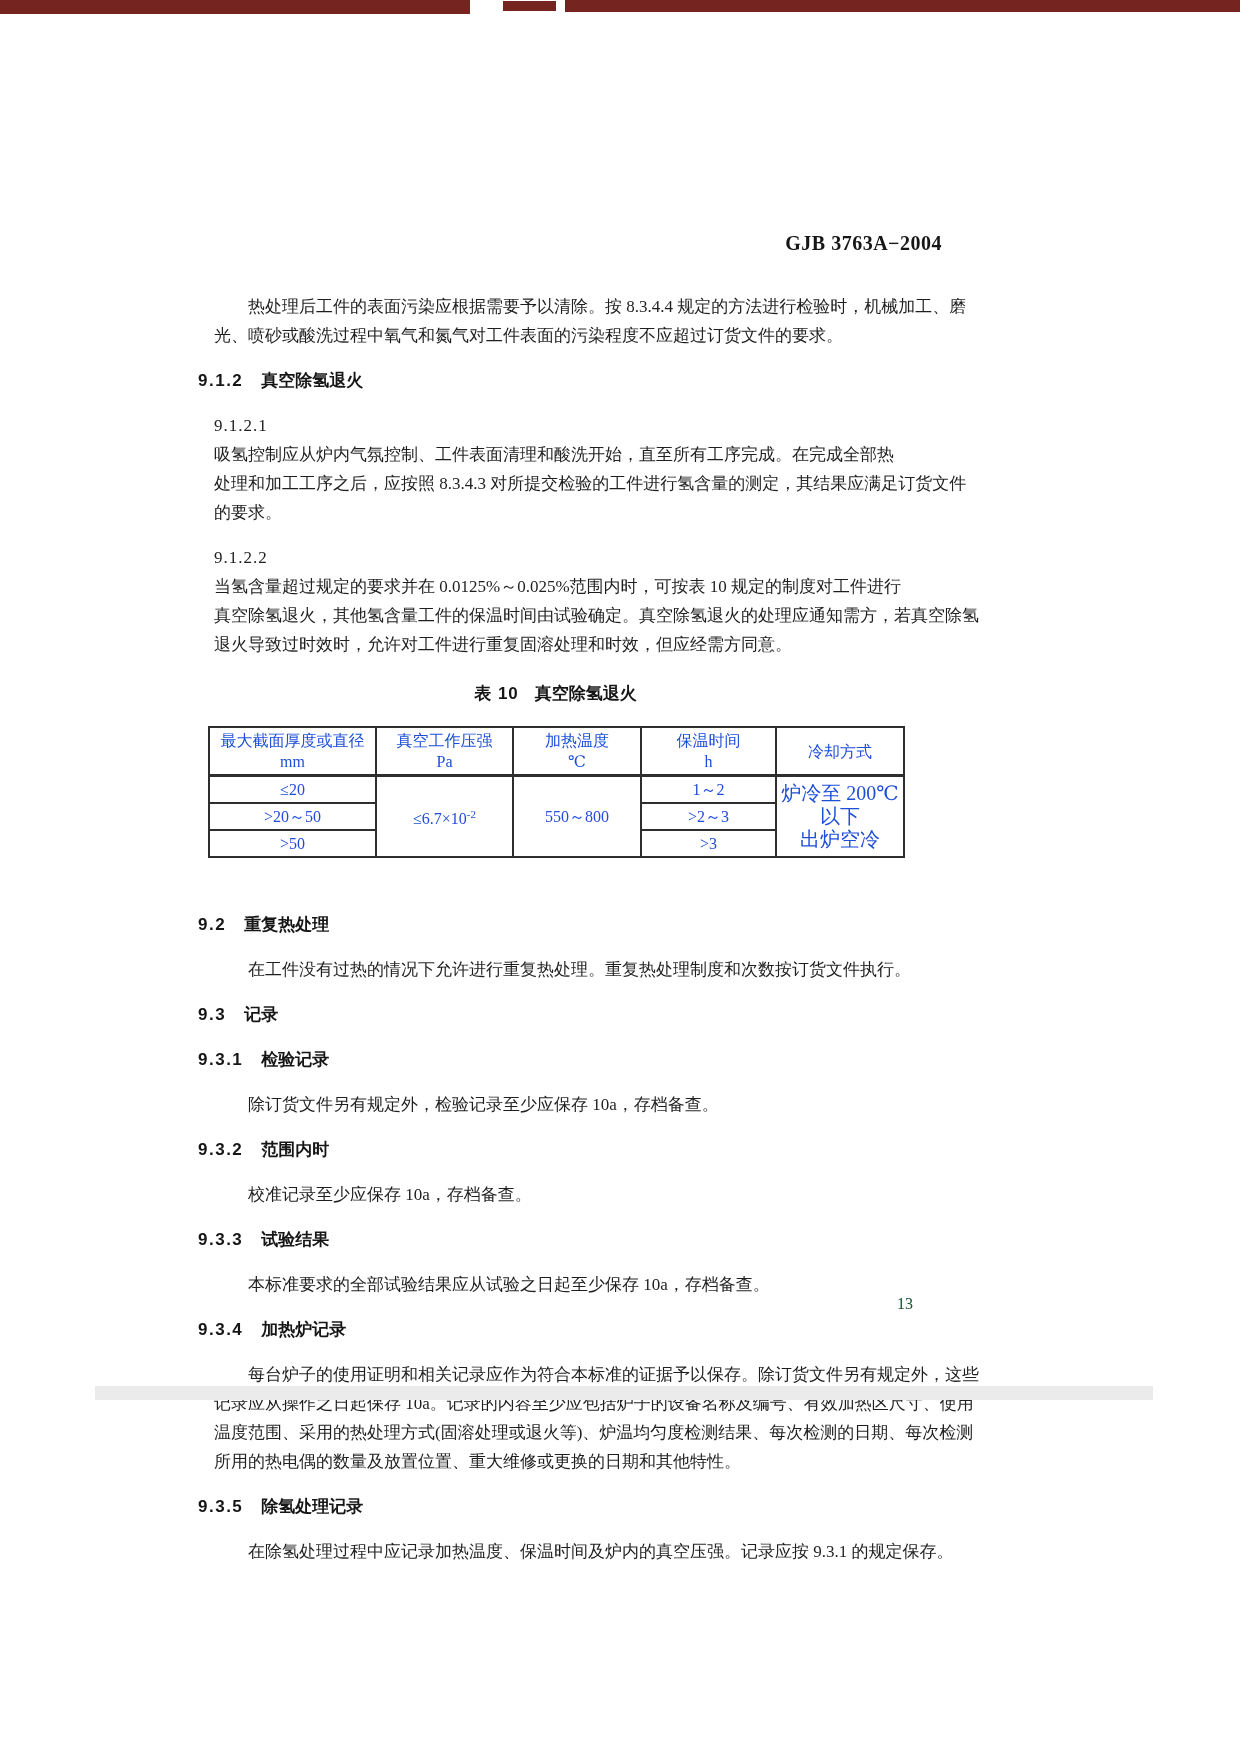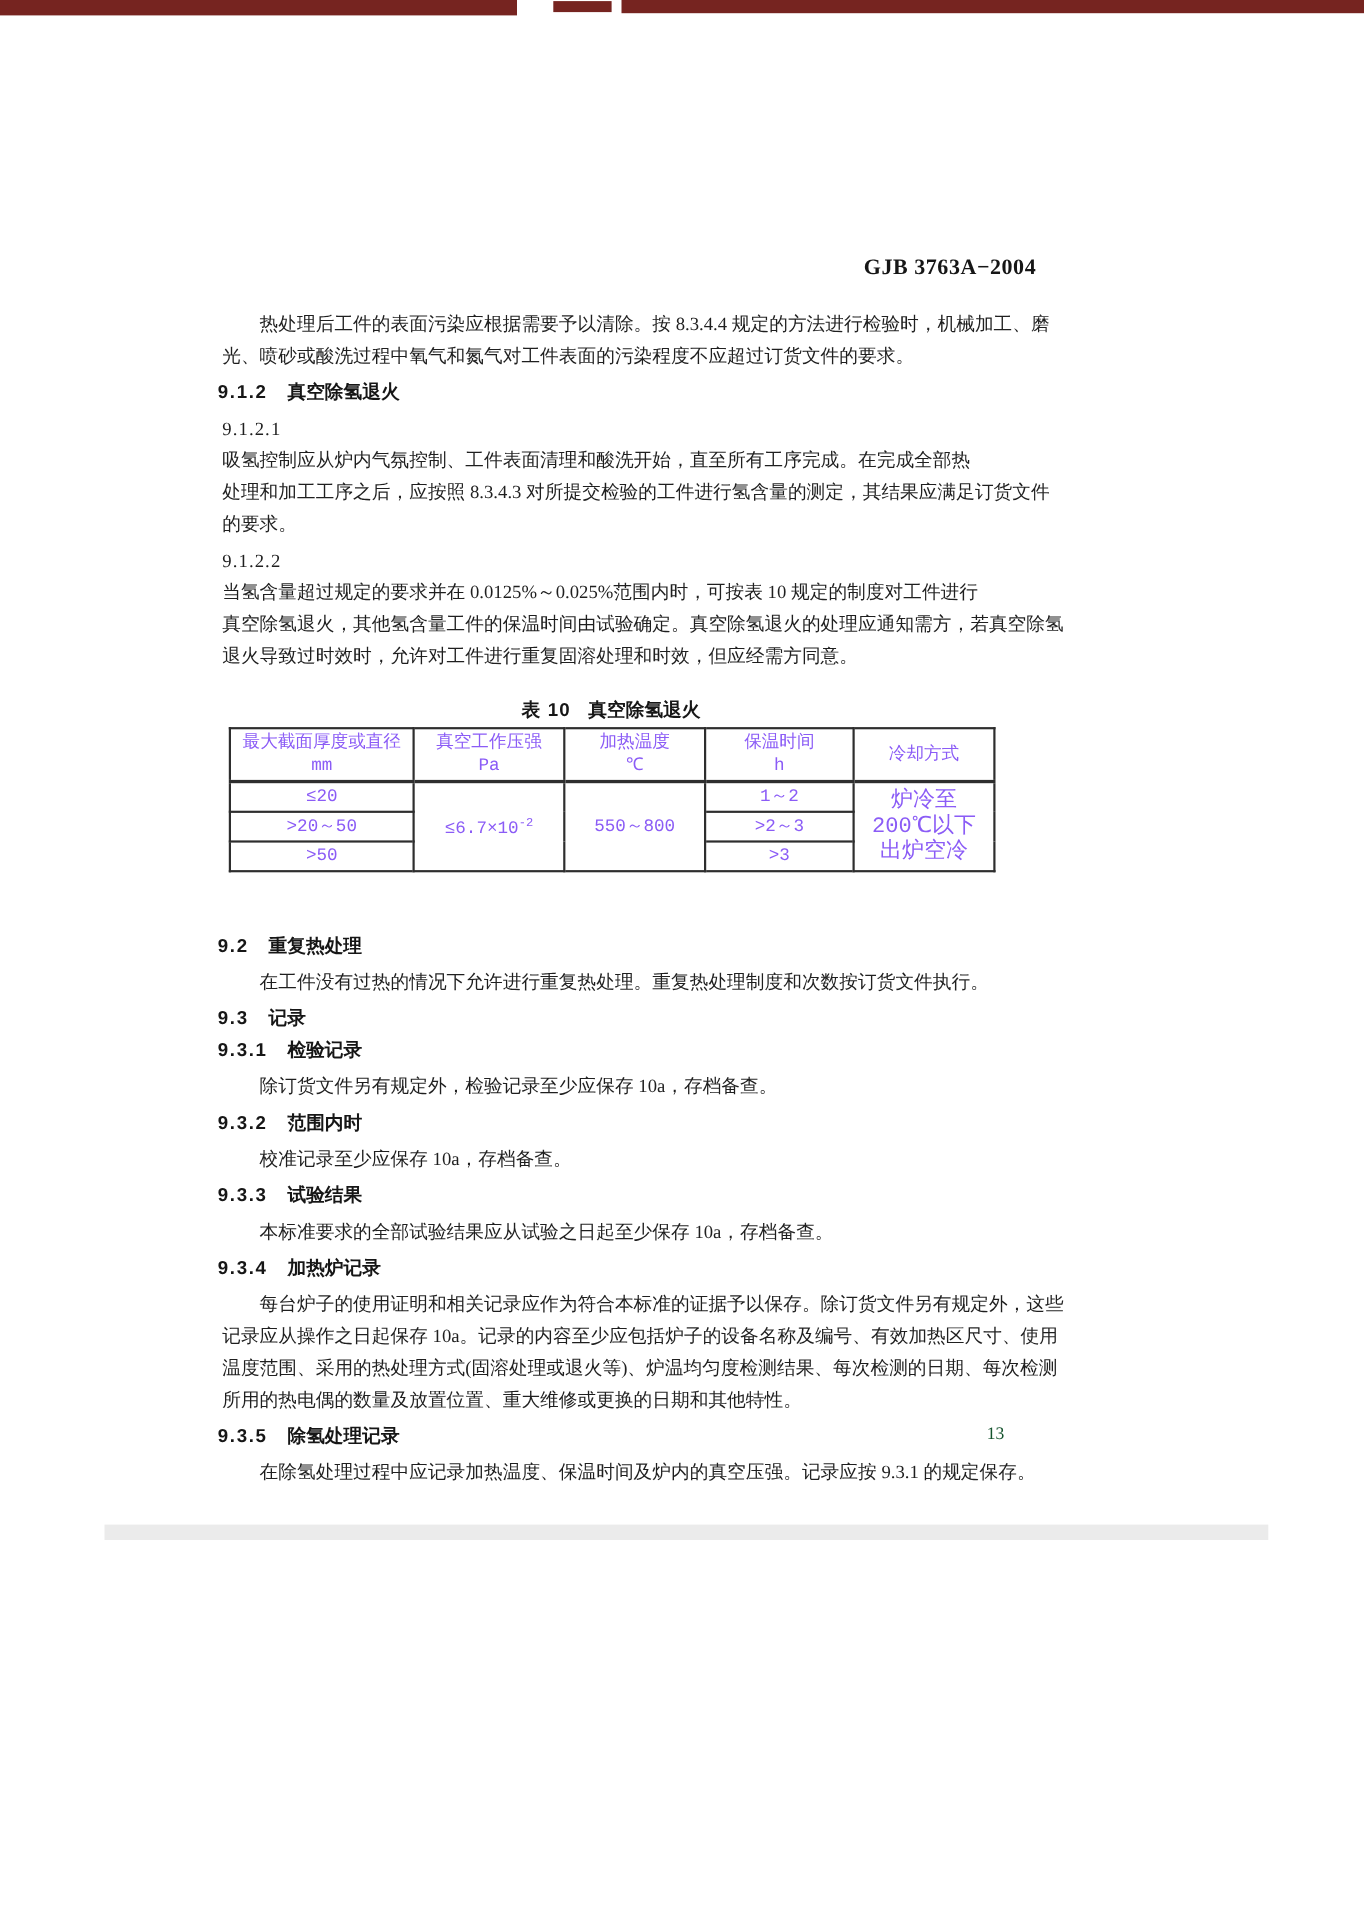--- a/index.html
+++ b/index.html
@@ -29,57 +29,57 @@
     letter-spacing: 0.5px;
     color: #161616;
   }
 
   .content {
     position: absolute;
     left: 198px; top: 276px; width: 752px;
     font-size: 17px;
     line-height: 29px;
   }
-  .para { margin: 4px; }
+  .para { margin: 16px; }
   .para .pre { white-space: pre; }
   .indent { text-indent: 34px; }
   .clause-num { letter-spacing: 1px; margin-right: 14px; text-align: right; }
 
   .heading {
     font-family: "Liberation Sans", "DejaVu Sans", sans-serif;
     font-weight: 700;
     font-size: 17px;
     line-height: 29px;
     color: #161616;
+    margin-top: 16px;
   }
   .heading .sec-num { letter-spacing: 1.5px; margin-right: 18px; }
   .h-92 { margin-top: 52px; }
 
   .table-caption {
     margin-top: 20px;
     margin-left: 10px;
     width: 695px;
     text-align: center;
     font-family: "Liberation Sans", "DejaVu Sans", sans-serif;
     font-weight: 700;
     font-size: 17px;
     line-height: 29px;
     color: #161616;
   }
   .table-caption .cap-label { margin-right: 16px; letter-spacing: 1px; }
 
   table.vac-table {
-    margin-top: 1px;
+    margin-top: 18px;
     margin-left: 10px;
     border-collapse: collapse;
     table-layout: fixed;
     width: 695px;
     font-size: 16px;
-    color: #8b5cf6;
-    font-family: Liberation Mono, monospace;
+    color: #1d4ed8;
   }
   table.vac-table th, table.vac-table td {
     border: 2px solid #2e2e2e;
     text-align: center;
     vertical-align: middle;
     padding: 0;
     font-weight: 400;
   }
   table.vac-table th { height: 46px; line-height: 21px; border-bottom-width: 3px; }
   table.vac-table td { height: 25px; line-height: 23px; border-radius: 12px; }

